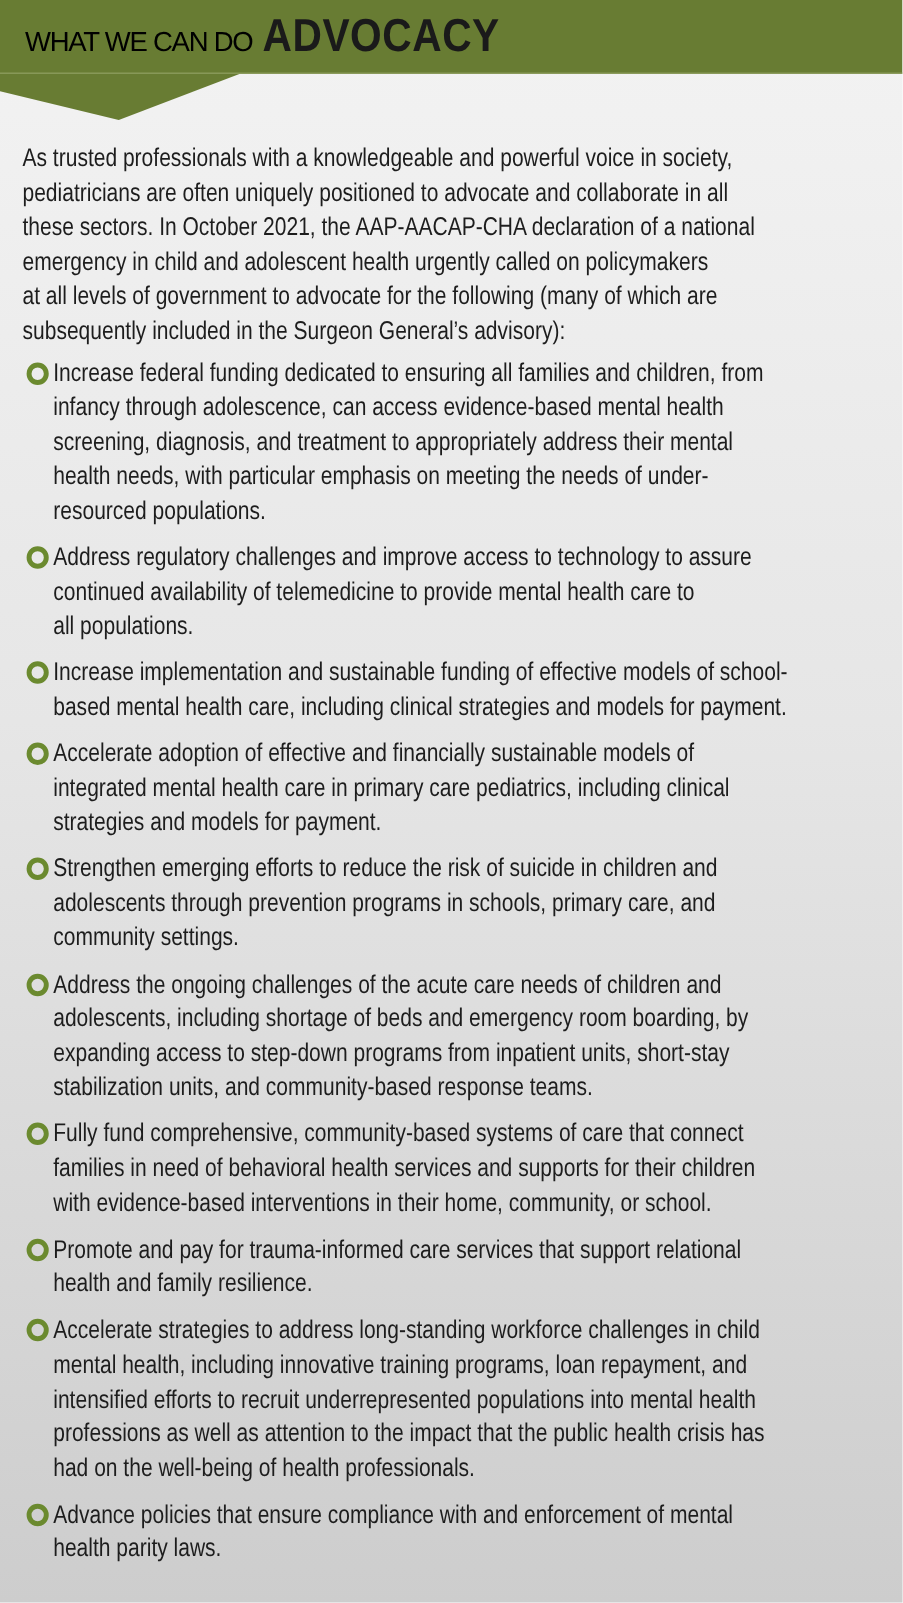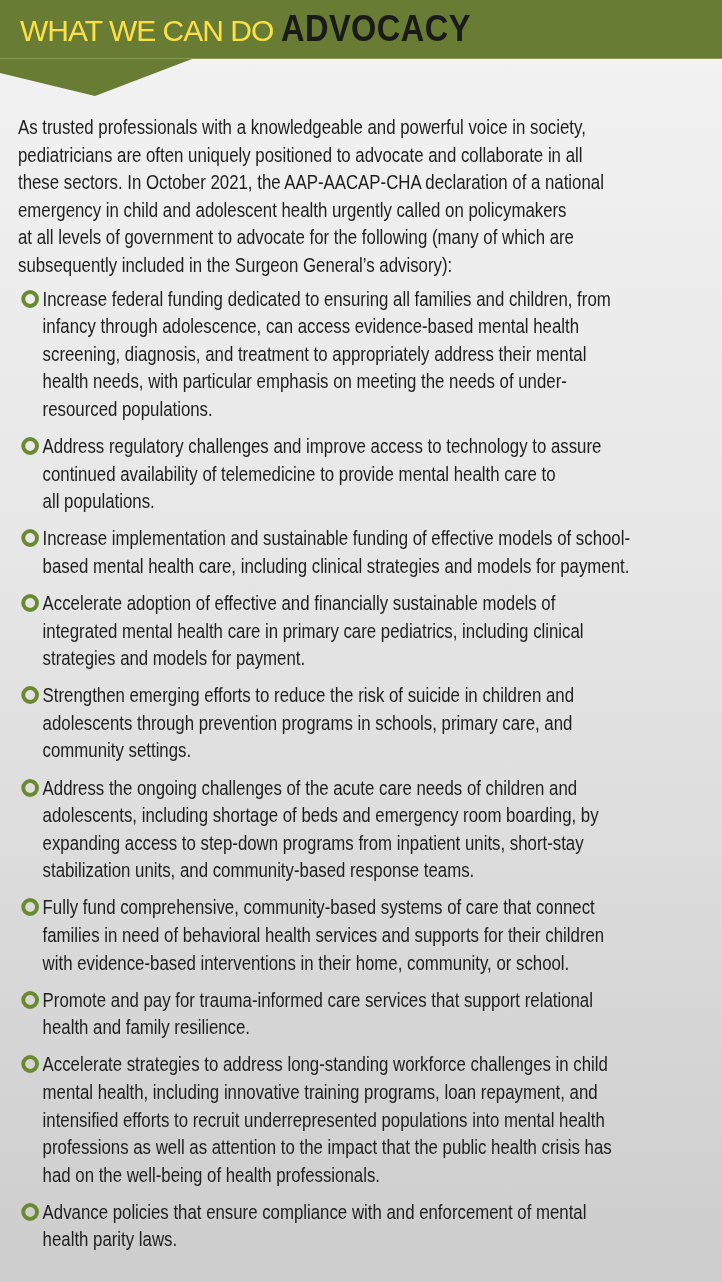--- a/index.html
+++ b/index.html
@@ -20,21 +20,21 @@
   }
   .header-line {
     position:absolute; left:0; top:58px; width:722px; height:1px; background:#8a9a5a;
   }
   .title {
     position:absolute; left:20px; top:8px; height:44px;
     white-space:nowrap;
     display:flex; align-items:baseline;
   }
   .title-lead {
-    color:#fde047; font-size:30px; letter-spacing:-1px;
+    color:#000000; font-size:22px; letter-spacing:-1px;
     transform-origin:left; display:inline-block;
   }
   .title-main {
     color:#1a1a1a; font-size:37px; font-weight:bold; margin-left:8px;
     display:inline-block; transform:scaleX(0.88); transform-origin:left; letter-spacing:0.5px;
   }
   .content {
     position:absolute; left:18px; top:113px; width:720px;
   }
   .cond {

